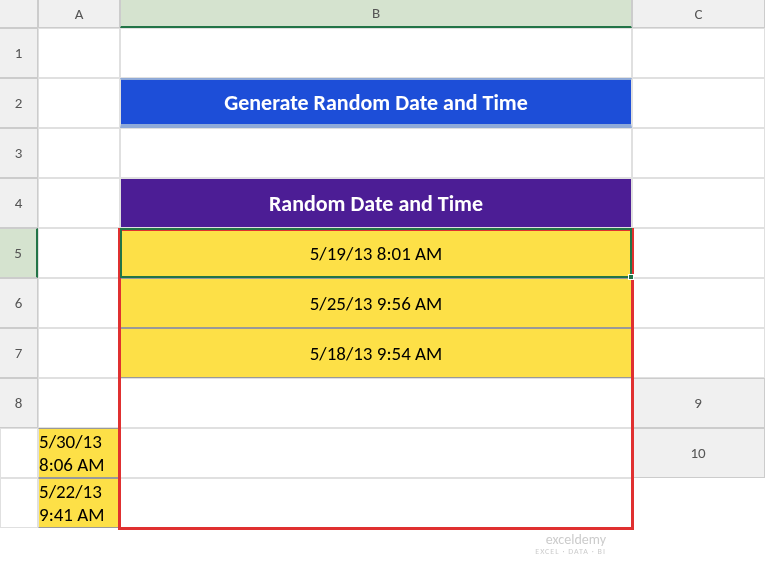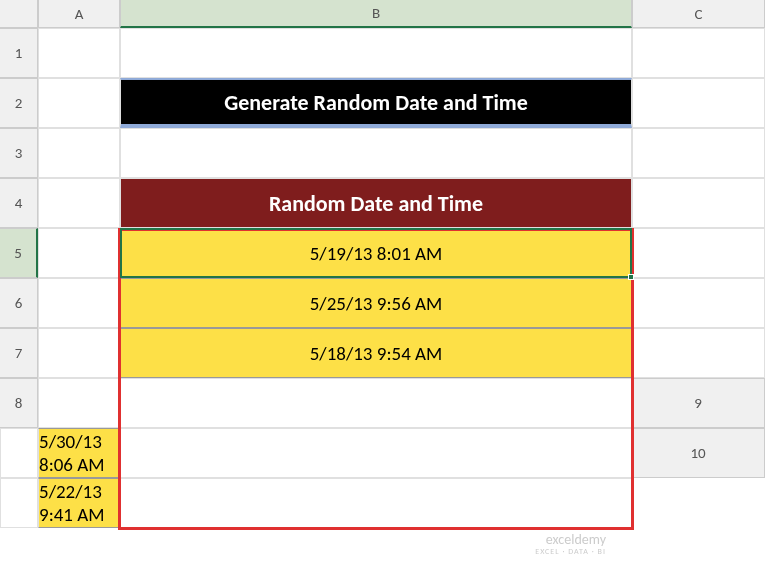--- a/index.html
+++ b/index.html
@@ -54,32 +54,32 @@
     .row-header.selected {
       background: #d5e3cf;
       border-right: 2px solid #227447;
     }
     .cell {
       border: 1px solid #e0e0e0;
       background: #ffffff;
       position: relative;
     }
     .title-cell {
-      background: #000000;
+      background: #1d4ed8;
       color: #ffffff;
       font-size: 22px;
       font-weight: bold;
       display: flex;
       align-items: center;
       justify-content: center;
       border-bottom: 4px solid #8faad8;
       border-top: 2px solid #8faad8;
     }
     .section-header {
-      background: #7f1d1d;
+      background: #4c1d95;
       color: #ffffff;
       font-size: 22px;
       font-weight: bold;
       display: flex;
       align-items: center;
       justify-content: center;
     }
     .data-cell {
       background: #fde047;
       color: #000000;

